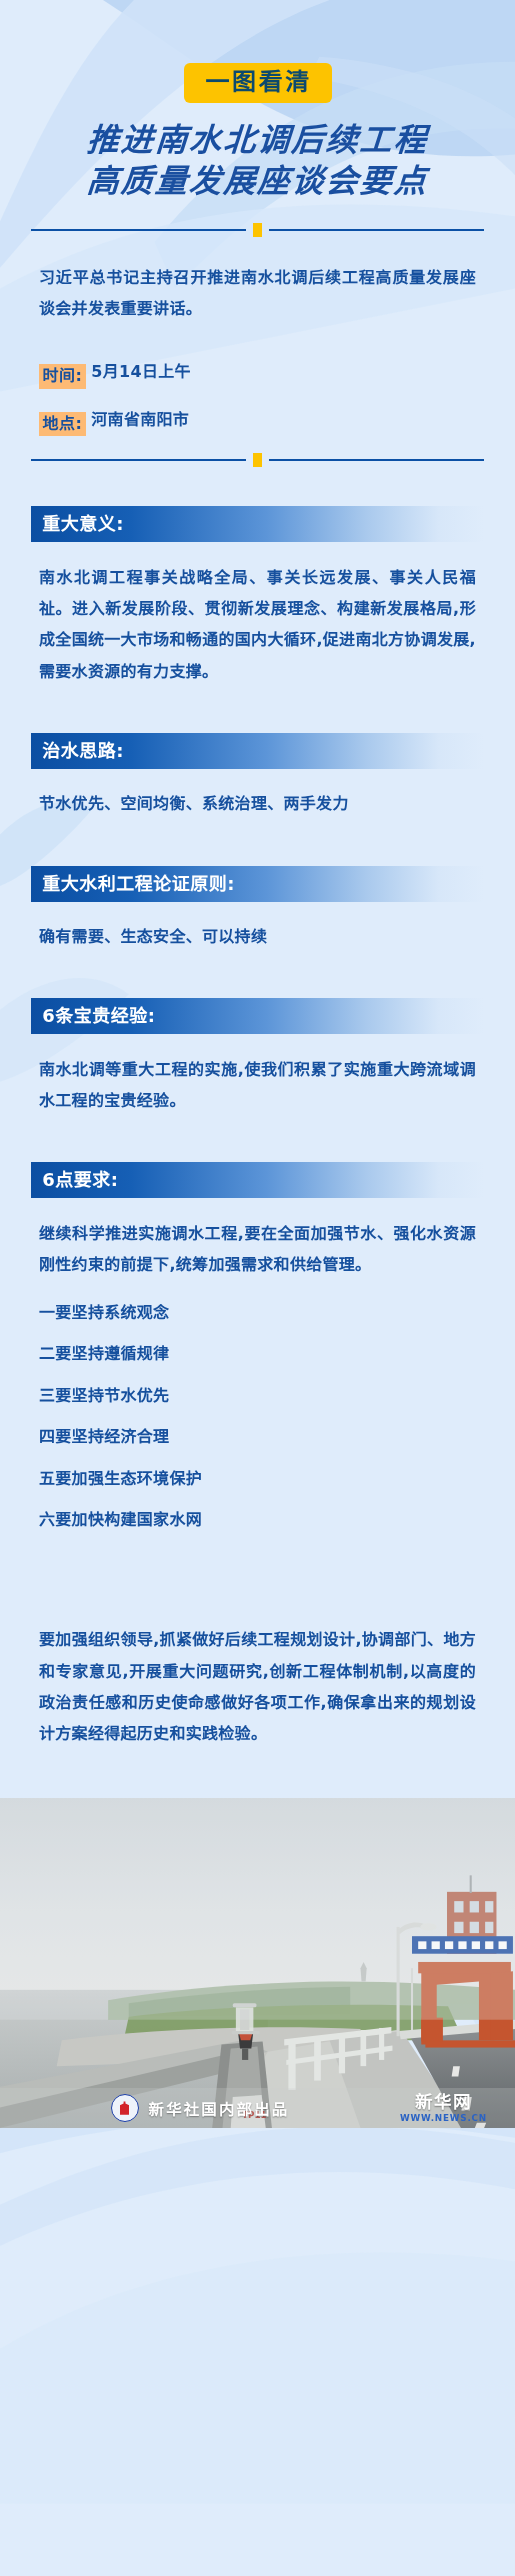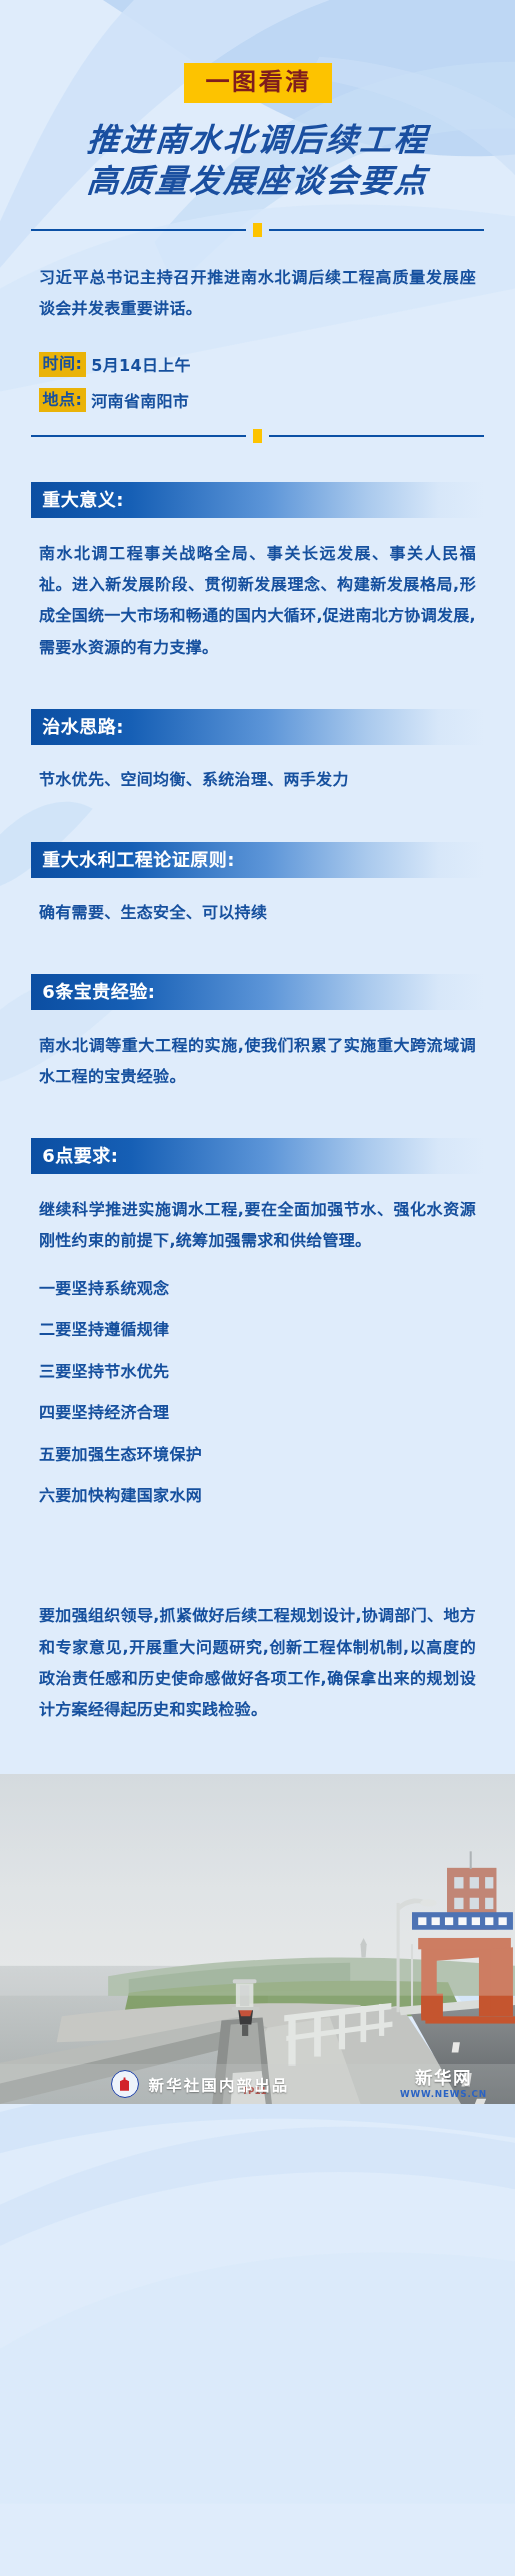--- a/index.html
+++ b/index.html
@@ -33,26 +33,26 @@
   .hero {
     position:relative;
     z-index:2;
     padding-top:63px;
     text-align:center;
   }
 
   .badge {
     display:inline-block;
     background:#FDC300;
-    color:#7f1d1d;
+    color:#0c4a6e;
     font-size:24px;
     font-weight:bold;
     letter-spacing:2.6px;
     padding:6.7px 19.6px 7.7px 22px;
-    border-radius:0;
+    border-radius:6px;
     line-height:1.05;
   }
 
   .title-wrap {
     margin-top:17.5px;
     text-align:center;
   }
 
   .title-line {
     display:block;
@@ -110,27 +110,28 @@
   .intro { margin-top:21.6px; }
 
   
   .meta { margin-top:28px; }
   .meta-row {
     display:flex;
     align-items:center;
     margin-bottom:11.3px;
   }
   .meta-label {
-    background:#eab308;
+    background:#fdba74;
     color:#16509E;
     font-size:16px;
     font-weight:bold;
     padding:2.6px 3.6px 3.6px 3.6px;
     line-height:1.15;
     letter-spacing:0.5px;
+    margin-top:12px;
   }
   .meta-value {
     color:#16509E;
     font-size:16px;
     font-weight:bold;
     margin-left:5.2px;
     letter-spacing:0.3px;
   }
 
   

